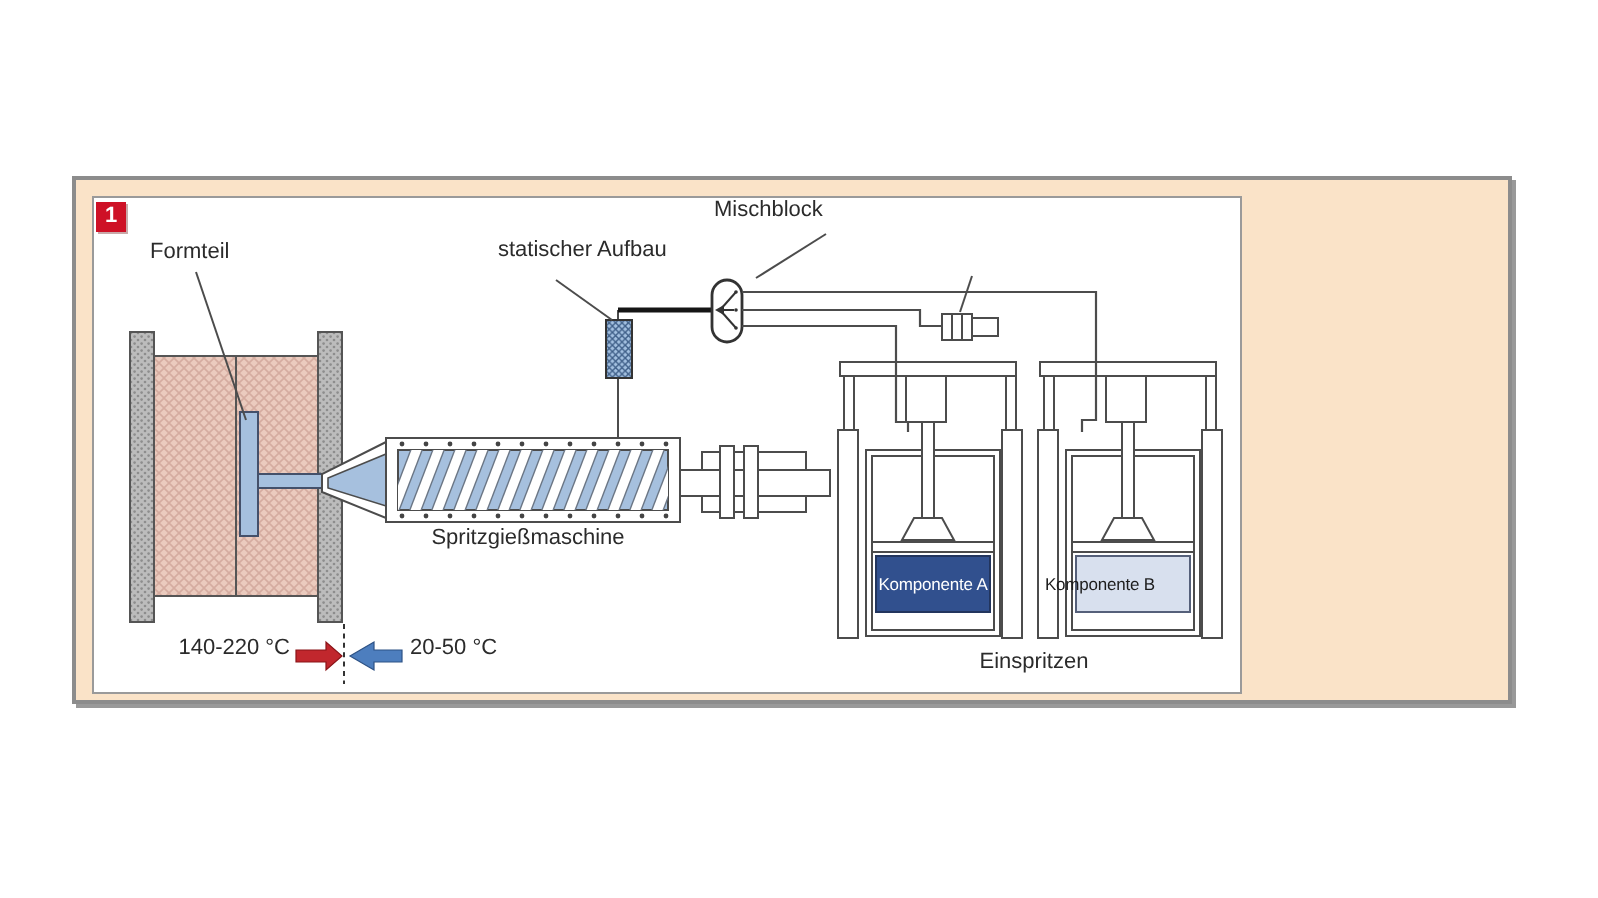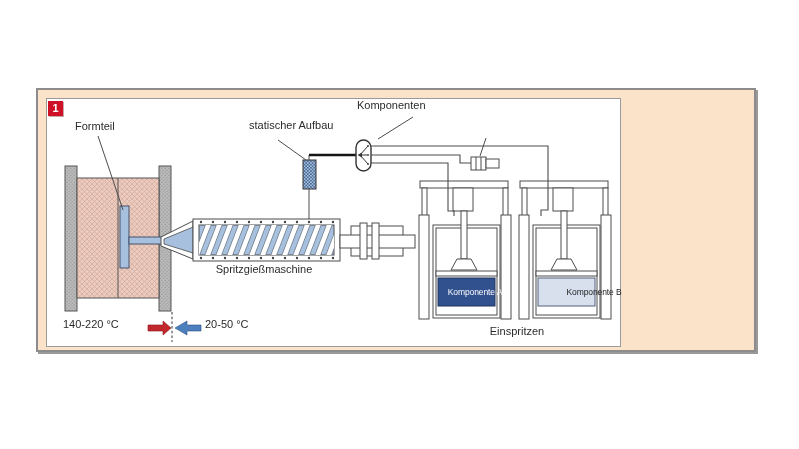--- a/index.html
+++ b/index.html
@@ -200,23 +200,23 @@
         <g stroke="#4c4c4c" stroke-width="1">
           <line x1="51" y1="37" x2="76" y2="111"></line>
           <line x1="231" y1="41" x2="259" y2="61"></line>
           <line x1="366" y1="18" x2="331" y2="40"></line>
           <line x1="439" y1="39" x2="433" y2="57"></line>
         </g>
       </svg>
 
       <div class="lbl" style="left:28px;top:21px">Formteil</div>
       <div class="lbl" style="left:202px;top:20px">statischer Aufbau</div>
-      <div class="lbl" style="left:310px;top:0px">Komponenten</div>
+      <div class="lbl" style="left:310px;top:0px">Mischblock</div>
       <div class="lbl lbl-center" style="left:158px;top:164px;width:118px">Spritzgießmaschine</div>
       <div class="lbl lbl-center" style="left:420px;top:226px;width:100px">Einspritzen</div>
-      <div class="fill-label" style="left:391px;top:179px;width:74px;height:28px;color:#ffffff">Komponente A</div>
-      <div class="fill-label" style="left:509px;top:179px;width:76px;height:28px;color:#1d1d1d">Komponente B</div>
-      <div class="lbl" style="left:16px;top:219px;width:82px;">140-220 °C</div>
+      <div class="fill-label" style="left:391px;top:179px;width:57px;height:28px;color:#ffffff">Komponente A</div>
+      <div class="fill-label" style="left:465px;top:179px;width:76px;height:28px;color:#1d1d1d">Komponente B</div>
+      <div class="lbl" style="left:16px;top:219px;width:82px;text-align:right">140-220 °C</div>
       <div class="lbl" style="left:158px;top:219px">20-50 °C</div>
     </div>
 
   </div>
 </div>
 
 </body></html>

